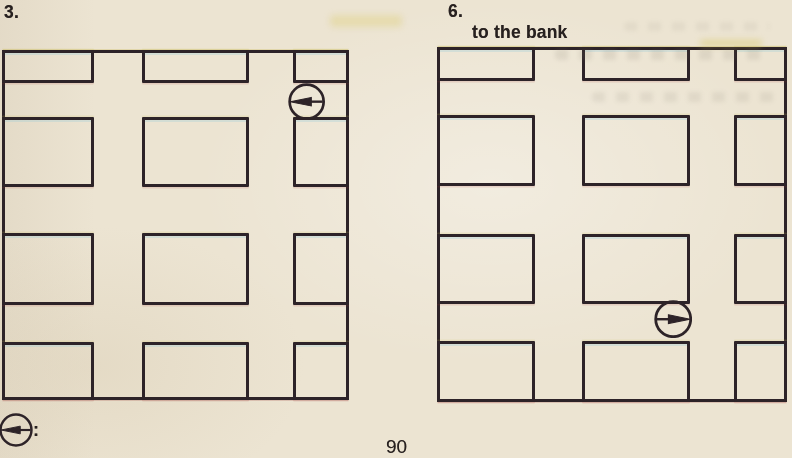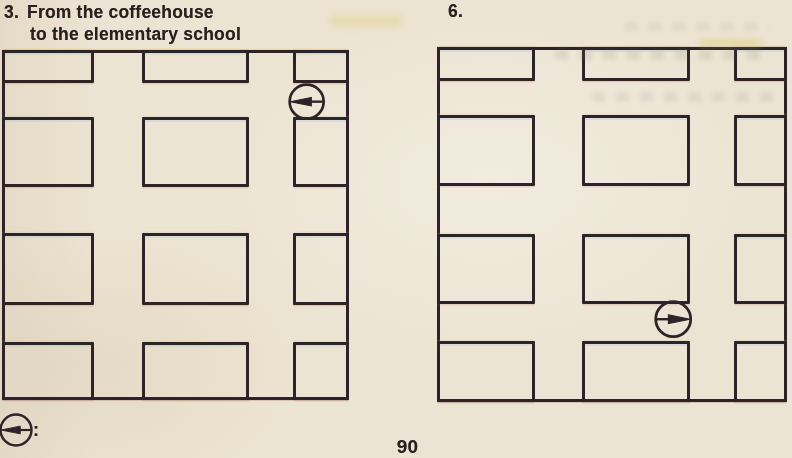--- a/index.html
+++ b/index.html
@@ -24,41 +24,40 @@
   .block{position:absolute;border:3px solid #2d2328;box-sizing:border-box;border-radius:1px;
     box-shadow:inset 0 2px 0 rgba(140,200,222,.26), 0 1.5px 0 rgba(160,50,50,.14), 0 -1.5px 0 rgba(200,185,80,.16);}
   .marker{position:absolute;}
   .marker svg{display:block;width:100%;height:100%;}
   .legend-icon{position:absolute;left:-1px;top:413px;width:34px;height:34px;}
   .legend-icon svg{display:block;width:100%;height:100%;}
   .legend-colon{position:absolute;left:33px;top:420px;font-weight:700;font-size:18px;
     text-shadow:0 0 .5px rgba(45,33,28,.55);}
   .legend-text{position:absolute;left:53px;top:420px;white-space:nowrap;font-weight:700;
     font-size:17px;letter-spacing:.2px;text-shadow:0 0 .5px rgba(45,33,28,.55);}
-  .page-num{position:absolute;left:386px;top:436px;width:32px;text-align:right;
-    font-weight:700;font-size:19px;text-shadow:0 0 .5px rgba(45,33,28,.5);}
+  .page-num{position:absolute;left:386px;top:436px;width:32px;text-align:left;
+    font-weight:400;font-size:19px;text-shadow:0 0 .5px rgba(45,33,28,.5);}
   .artifact{position:absolute;pointer-events:none;border-radius:4px;}
   .ghost{background:repeating-linear-gradient(90deg, rgba(125,118,105,.30) 0 13px, rgba(125,118,105,0) 13px 24px);
     filter:blur(2.2px);}
   .smudge{filter:blur(3px);}
 </style>
 </head>
 <body>
 
 <div class="page">
 
   <div class="ttl-row" style="left:4px;top:2px">
     <span>3.</span>
-    <span>From the coffeehouse</span>
   </div>
-  <div class="ttl-sub" style="left:30px;top:24px">to the elementary school</div>
 
   <div class="ttl-row" style="left:448px;top:1px">
     <span>6.</span>
   </div>
+  <div class="ttl-sub" style="left:472px;top:22px">to the bank</div>
 
   <div class="map" style="left: 2px; top: 50px; width: 347px; height: 350px;">
       <div class="map-border"></div>
       <div class="block" style="left: 0px; top: 0px; width: 92px; height: 33px;"></div>
       <div class="block" style="left: 0px; top: 67px; width: 92px; height: 70px;"></div>
       <div class="block" style="left: 0px; top: 183px; width: 92px; height: 72px;"></div>
       <div class="block" style="left: 0px; top: 292px; width: 92px; height: 58px;"></div>
       <div class="block" style="left: 140px; top: 0px; width: 107px; height: 33px;"></div>
       <div class="block" style="left: 140px; top: 67px; width: 107px; height: 70px;"></div>
       <div class="block" style="left: 140px; top: 183px; width: 107px; height: 72px;"></div>

